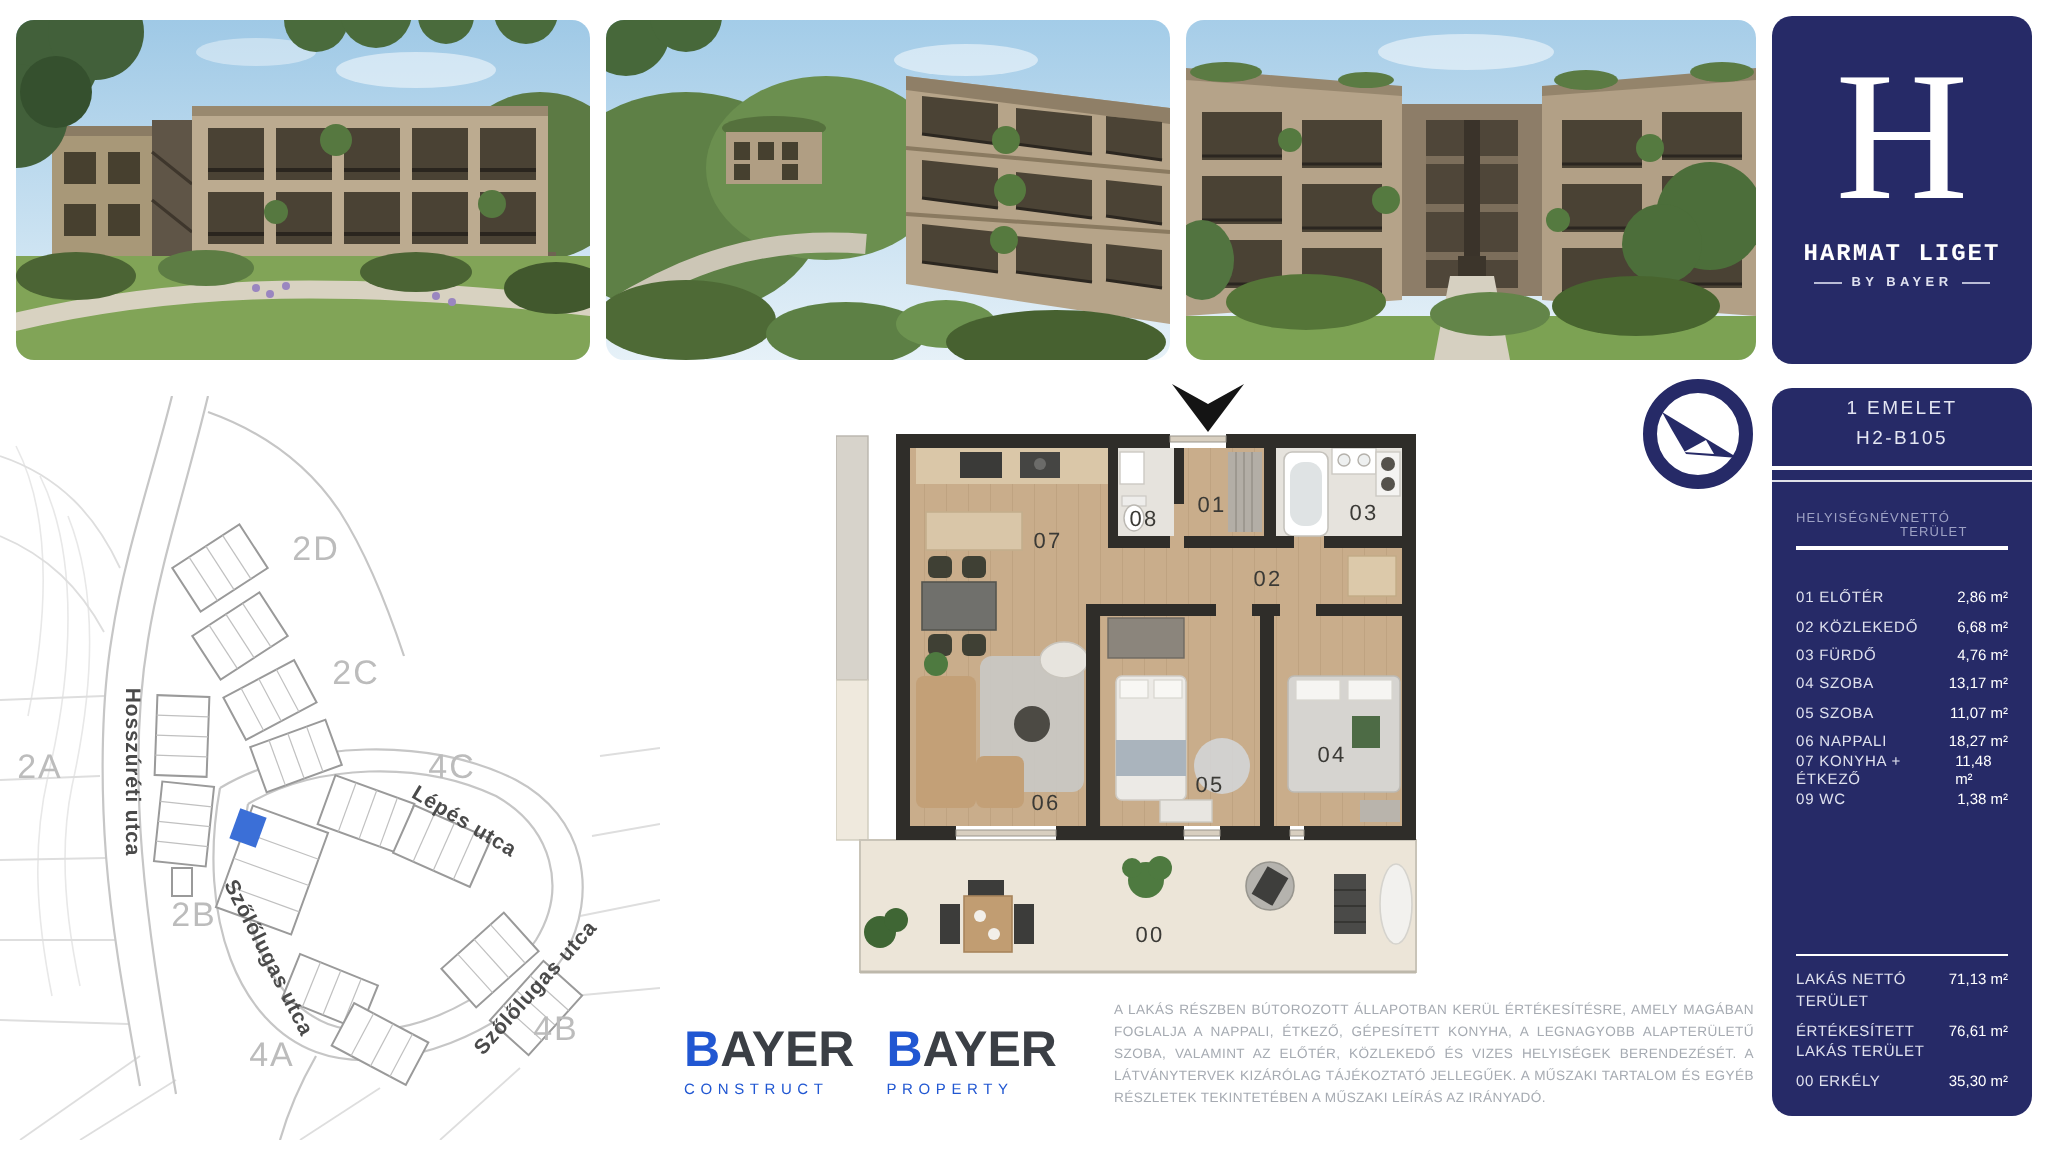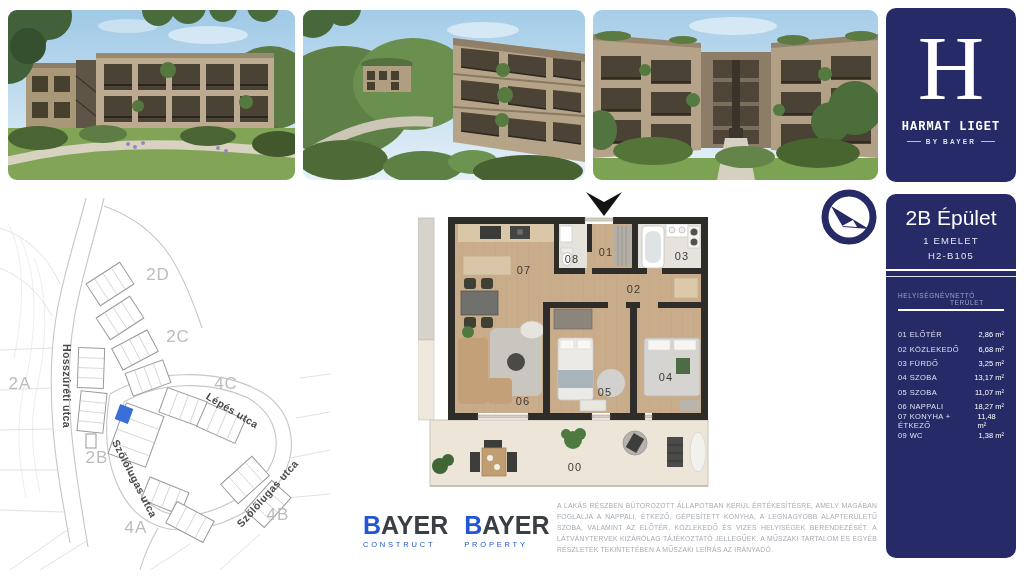--- a/index.html
+++ b/index.html
@@ -44,21 +44,21 @@
   #siteplan{position:absolute;left:0;top:198px;}
   #floorplan{position:absolute;left:418px;top:190px;}
 
   .zone-label{font-size:17px;fill:#bcbcbc;letter-spacing:1px;}
   .street-label{font-size:10.5px;font-weight:700;fill:#4a4a4a;letter-spacing:.4px;}
   .room-label{font-size:11px;fill:#3b3a36;letter-spacing:1.1px;font-weight:500;}
 
   #disclaimer{position:absolute;left:557px;top:500px;width:320px;font-size:6.8px;
               line-height:1.62;color:#a6abb2;text-align:justify;letter-spacing:.2px;}
 
-  #logos{position:absolute;left:363px;top:513px;display:flex;gap:16px;}
+  #logos{position:absolute;left:342px;top:513px;display:flex;gap:16px;}
   .logo{display:flex;flex-direction:column;align-items:flex-start;}
   .logo .brandline{font-size:25px;font-weight:800;line-height:1;color:#3b3f45;letter-spacing:0;}
   .logo .brandline .b{color:#2157d2;}
   .logo .sub{font-size:7.5px;font-weight:400;color:#2157d2;letter-spacing:2.8px;margin-top:2px;}
 </style>
 </head>
 <body>
 
 <div class="page">
 
@@ -291,62 +291,76 @@
     </div>
   </div>
 
   <svg id="compass" width="62" height="62" viewBox="0 0 62 62">
     <circle cx="30" cy="30" r="24" fill="#ffffff" stroke="#262a67" stroke-width="7"></circle>
     <polygon points="12,19 50,42 24,40 17,28" fill="#262a67"></polygon>
     <polygon points="23,39 34,33 38,40" fill="#ffffff"></polygon>
   </svg>
 
   <div class="navy-card" id="unit-card">
-    <div class="unit-title">2B Épület</div>
     <div class="unit-floor">1 EMELET</div>
     <div class="unit-code">H2-B105</div>
     <div class="rule-full"></div>
     <div class="rule-full2"></div>
     <div class="tbl-head">
       <span>HELYISÉGNÉV</span>
       <span>NETTÓ TERÜLET</span>
     </div>
     <div class="tbl-underline"></div>
     <div class="tbl-rows">
       <div class="tbl-row">
           <span class="n">01 ELŐTÉR</span>
           <span class="v">2,86 m²</span>
         </div>
       <div class="tbl-row">
           <span class="n">02 KÖZLEKEDŐ</span>
           <span class="v">6,68 m²</span>
         </div>
       <div class="tbl-row">
           <span class="n">03 FÜRDŐ</span>
-          <span class="v">3,25 m²</span>
+          <span class="v">4,76 m²</span>
         </div>
       <div class="tbl-row">
           <span class="n">04 SZOBA</span>
           <span class="v">13,17 m²</span>
         </div>
       <div class="tbl-row">
           <span class="n">05 SZOBA</span>
           <span class="v">11,07 m²</span>
         </div>
       <div class="tbl-row">
           <span class="n">06 NAPPALI</span>
           <span class="v">18,27 m²</span>
         </div>
       <div class="tbl-row">
           <span class="n">07 KONYHA + ÉTKEZŐ</span>
           <span class="v">11,48 m²</span>
         </div>
       <div class="tbl-row">
           <span class="n">09 WC</span>
           <span class="v">1,38 m²</span>
+        </div>
+    </div>
+    <div class="summary">
+      <div class="sum-rule"></div>
+      <div class="sum-row">
+          <span class="n">LAKÁS NETTÓ TERÜLET</span>
+          <span class="v">71,13 m²</span>
+        </div>
+      <div class="sum-row">
+          <span class="n">ÉRTÉKESÍTETT LAKÁS TERÜLET</span>
+          <span class="v">76,61 m²</span>
+        </div>
+      <div class="sum-row">
+          <span class="n">00 ERKÉLY</span>
+          <span class="v">35,30 m²</span>
         </div>
     </div>
   </div>
 
   <svg id="siteplan" width="330" height="372" viewBox="0 0 330 372">
 
     <g stroke="#e8e8e8" stroke-width=".8" fill="none">
       <path d="M 20 40 C 40 80 36 140 24 190 C 16 225 18 260 26 300"></path>
       <path d="M 34 60 C 50 100 46 150 36 195 C 30 224 32 258 40 295"></path>
       <path d="M 8 25 C 26 60 24 110 14 160"></path>

